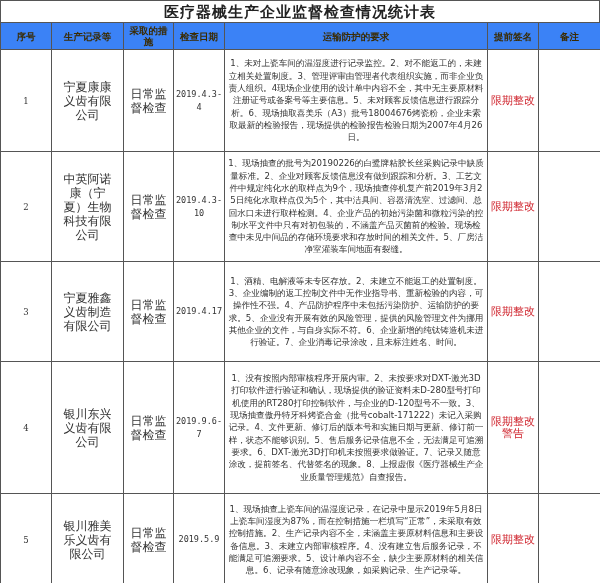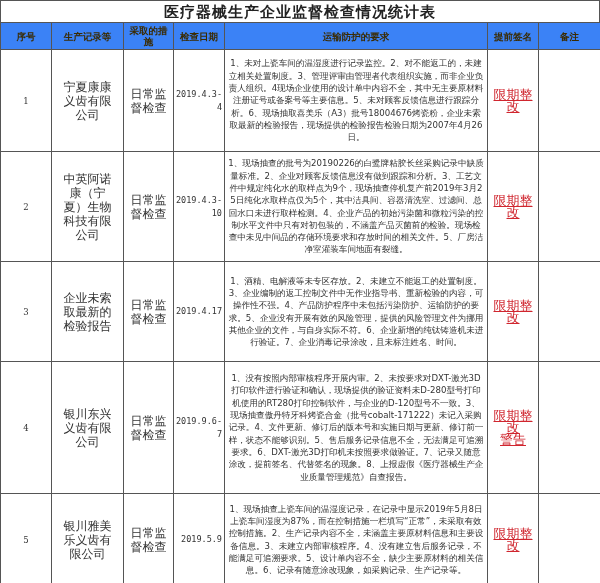--- a/index.html
+++ b/index.html
@@ -13,23 +13,23 @@
   }
   table { border-collapse: collapse; width: 600px; table-layout: fixed; }
   th, td { border: 1px solid #555; box-sizing: border-box; }
   th {
     background: #3b82f6; color: #3a2a00; font-size: 9.5px; font-weight: bold;
     height: 27px; padding: 0 1px; text-align: center; line-height: 11px;
   }
   td { font-size: 9px; color: #333; text-align: center; vertical-align: middle; }
   td.idx { font-family: "DejaVu Serif", serif; font-size: 8.5px; }
   td.company, td.type { font-size: 12px; line-height: 14px; padding: 0 6px; }
-  td.date { font-family: "DejaVu Sans Mono", monospace; font-size: 8.5px; line-height: 13px; padding: 0 2px; text-align: right; }
+  td.date { font-family: "DejaVu Sans Mono", monospace; font-size: 8.5px; line-height: 13px; padding: 0 2px; }
   td.issues { font-size: 8.6px; line-height: 12.3px; padding: 1px 3px; text-align: center; word-break: break-all; }
-  td.measure { color: #d0262f; font-size: 13px; line-height: 12px; padding: 0 2px; text-decoration: underline; }
+  td.measure { color: #d0262f; font-size: 11px; line-height: 12px; padding: 0 2px; }
   td.remark { }
   .m-line { display: block; }
 </style>
 </head>
 <body>
 
 <div class="sheet">
   <div class="title">医疗器械生产企业监督检查情况统计表</div>
   <table>
     <colgroup>
@@ -70,21 +70,21 @@
         <td class="type">日常监督检查</td>
         <td class="date">2019.4.3-10</td>
         <td class="issues">1、现场抽查的批号为20190226的白鹭牌粘胶长丝采购记录中缺质量标准。2、企业对顾客反馈信息没有做到跟踪和分析。3、工艺文件中规定纯化水的取样点为9个，现场抽查停机复产前2019年3月25日纯化水取样点仅为5个，其中洁具间、容器清洗室、过滤间、总回水口未进行取样检测。4、企业产品的初始污染菌和微粒污染的控制水平文件中只有对初包装的，不涵盖产品灭菌前的检验。现场检查中未见中间品的存储环境要求和存放时间的相关文件。5、厂房洁净室灌装车间地面有裂缝。</td>
         <td class="measure">
           <span class="m-line">限期整改</span>
         </td>
         <td class="remark"></td>
       </tr>
       <tr style="height:100px">
         <td class="idx">3</td>
-        <td class="company">企业未索取最新的检验报告</td>
+        <td class="company">宁夏雅鑫义齿制造有限公司</td>
         <td class="type">日常监督检查</td>
         <td class="date">2019.4.17</td>
         <td class="issues">1、酒精、电解液等未专区存放。2、未建立不能返工的处置制度。3、企业编制的返工控制文件中无作业指导书、重新检验的内容，可操作性不强。4、产品防护程序中未包括污染防护、运输防护的要求。5、企业没有开展有效的风险管理，提供的风险管理文件为挪用其他企业的文件，与自身实际不符。6、企业新增的纯钛铸造机未进行验证。7、企业消毒记录涂改，且未标注姓名、时间。</td>
         <td class="measure">
           <span class="m-line">限期整改</span>
         </td>
         <td class="remark"></td>
       </tr>
       <tr style="height:132px">
         <td class="idx">4</td>

